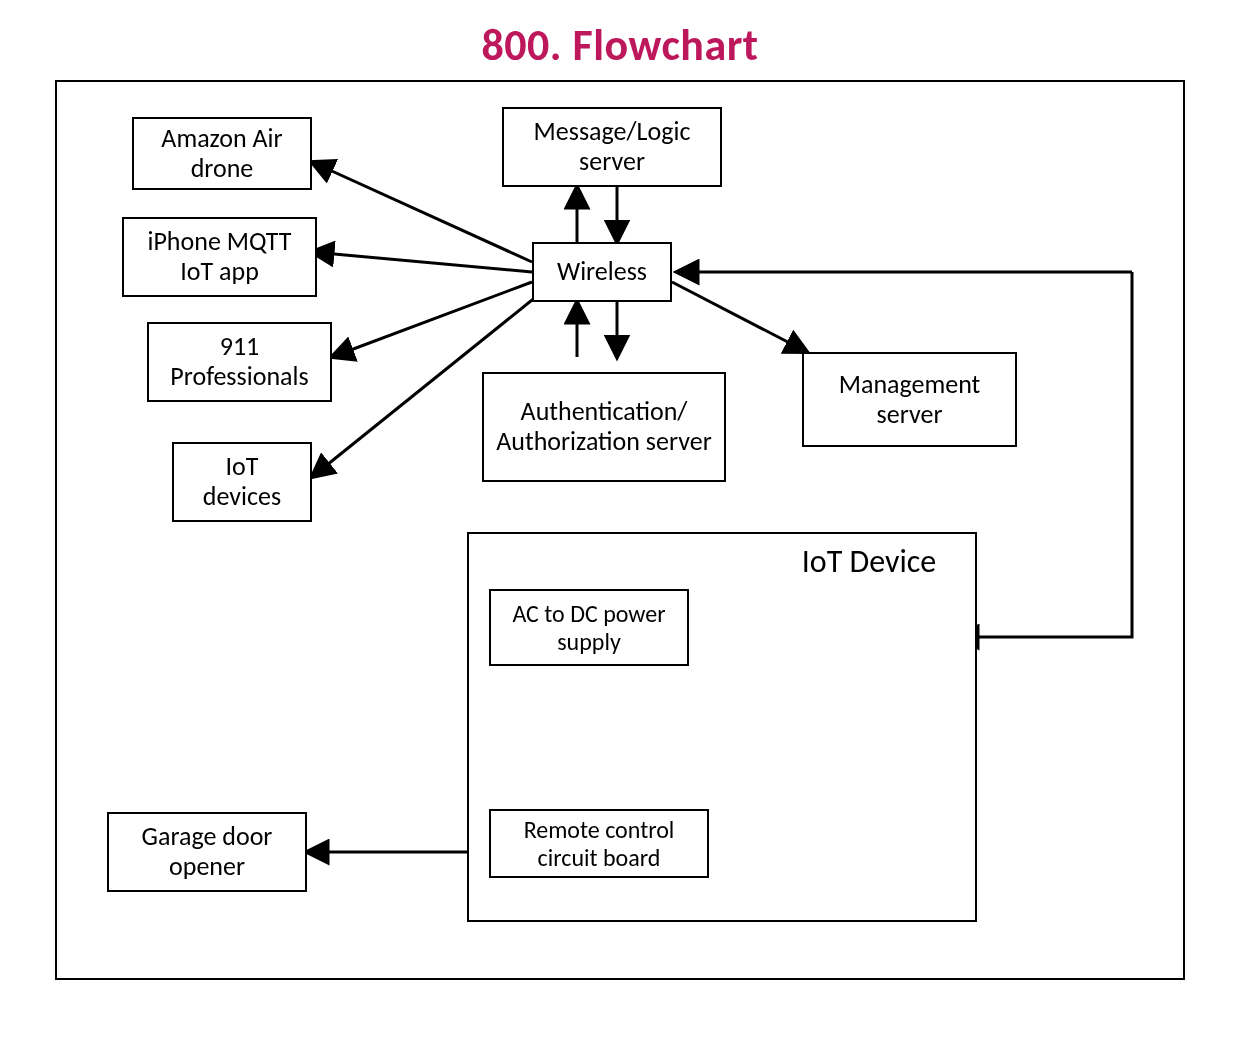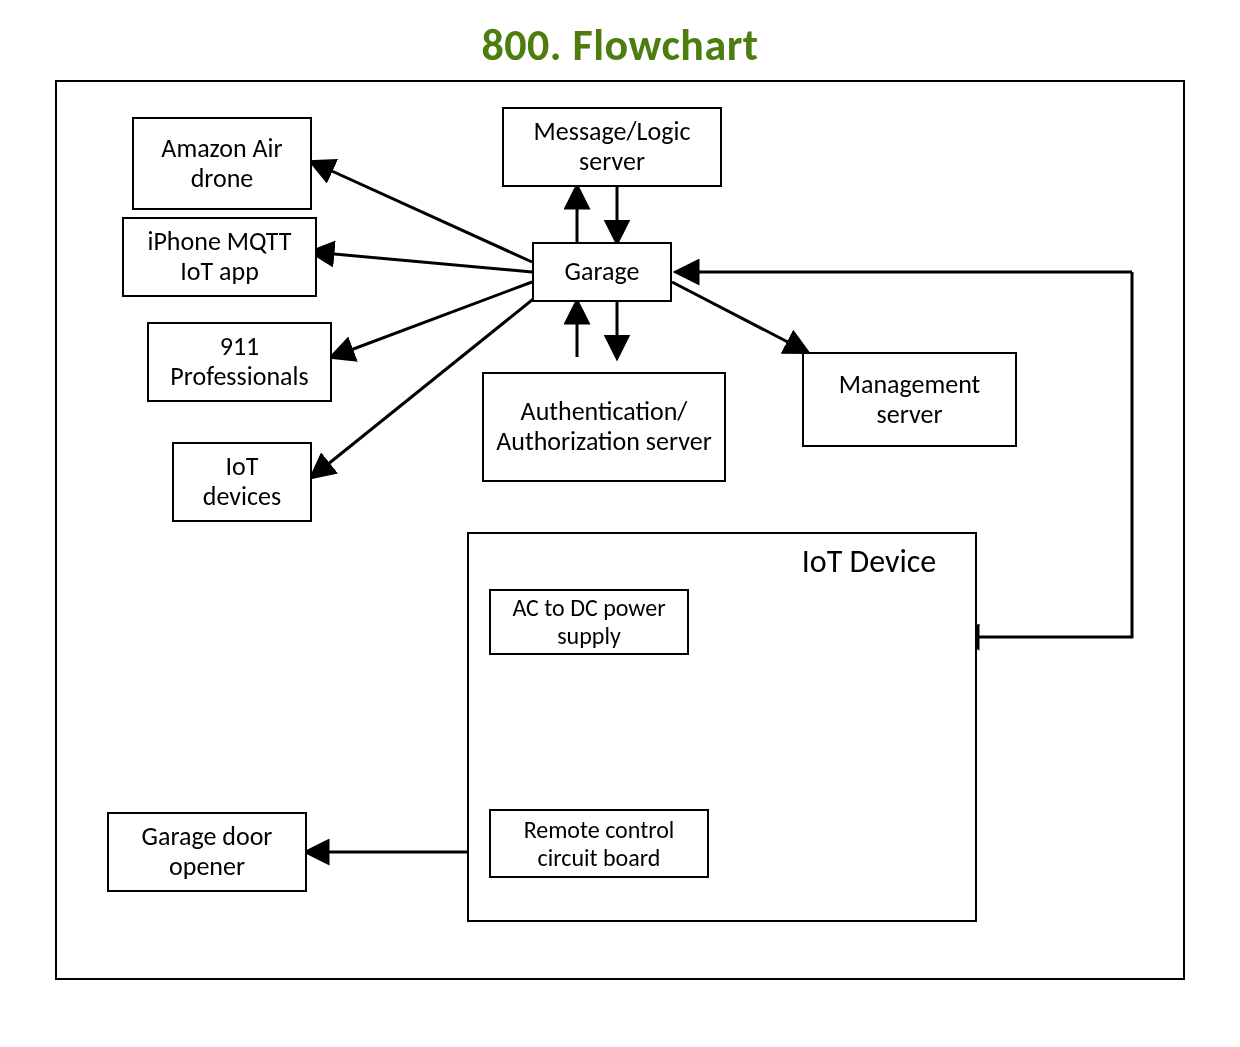--- a/index.html
+++ b/index.html
@@ -12,21 +12,21 @@
     position: relative;
   }
   .title {
     position: absolute;
     top: 18px;
     left: 0;
     width: 1240px;
     text-align: center;
     font-size: 44px;
     font-weight: bold;
-    color: #4d7c0f;
+    color: #be185d;
     letter-spacing: 0.5px;
   }
   .outer-frame {
     position: absolute;
     left: 55px;
     top: 80px;
     width: 1130px;
     height: 900px;
     border: 2px solid #000;
     box-sizing: border-box;
@@ -90,33 +90,33 @@
       <line x1="615" y1="200" x2="750" y2="270" marker-end="url(#arrow)"></line>
 
       <line x1="1075" y1="190" x2="620" y2="190" marker-end="url(#arrow)"></line>
 
       <path d="M1075,190 L1075,555 L900,555" marker-end="url(#arrow)"></path>
 
       <line x1="420" y1="770" x2="250" y2="770" marker-end="url(#arrow)"></line>
     </g>
   </svg>
 
-  <div class="box" style="left:75px;  top:35px;  width:180px; height:93px;">Amazon Air drone</div>
+  <div class="box" style="left:75px;  top:35px;  width:180px; height:73px;">Amazon Air drone</div>
   <div class="box" style="left:65px;  top:135px; width:195px; height:80px;">iPhone MQTT IoT app</div>
   <div class="box" style="left:90px;  top:240px; width:185px; height:80px;">911 Professionals</div>
   <div class="box" style="left:115px; top:360px; width:140px; height:80px;">IoT devices</div>
 
   <div class="box" style="left:445px; top:25px;  width:220px; height:80px;">Message/Logic server</div>
-  <div class="box" style="left:475px; top:160px; width:140px; height:60px;">Garage</div>
+  <div class="box" style="left:475px; top:160px; width:140px; height:60px;">Wireless</div>
   <div class="box" style="left:425px; top:290px; width:244px; height:110px;text-align:center;">Authentication/ Authorization server</div>
   <div class="box" style="left:50px; top:730px; width:200px; height:80px;">Garage door opener</div>
 
   <div class="box" style="left:745px; top:270px; width:215px; height:95px;">Management server</div>
 
   <div class="box" style="left:410px; top:450px; width:510px; height:390px; padding:4px;">
     <div class="label" style="left:300px; top:10px; width:200px; font-size:32px;">IoT Device</div>
 
-    <div class="box small" style="left:20px;  top:55px;  width:200px; height:66px;">AC to DC power supply</div>
+    <div class="box small" style="left:20px;  top:55px;  width:200px; height:77px;">AC to DC power supply</div>
     <div class="box small" style="left:20px;  top:275px; width:220px; height:69px;text-align:center;">Remote control circuit board</div>
 
   </div>
 
 </div>
 
 </body></html>

